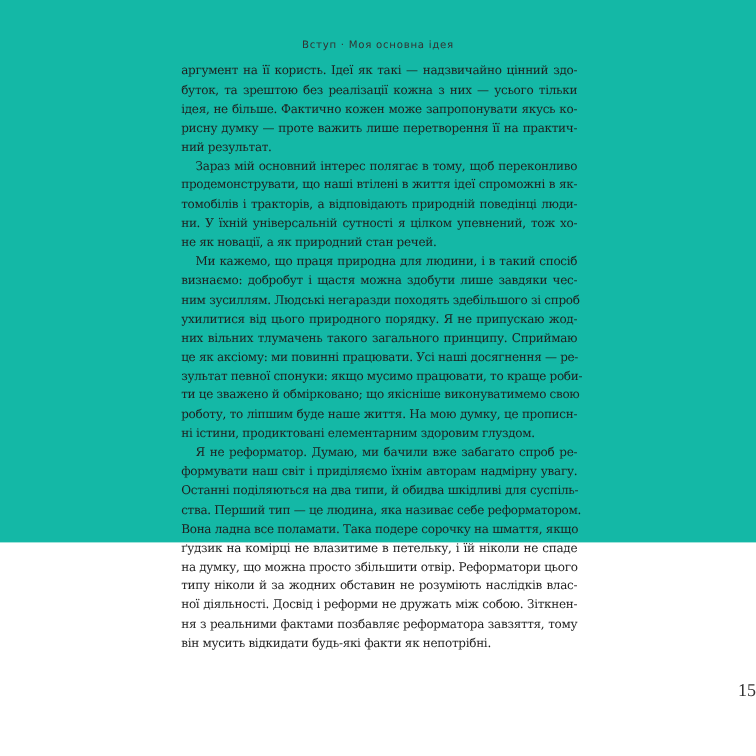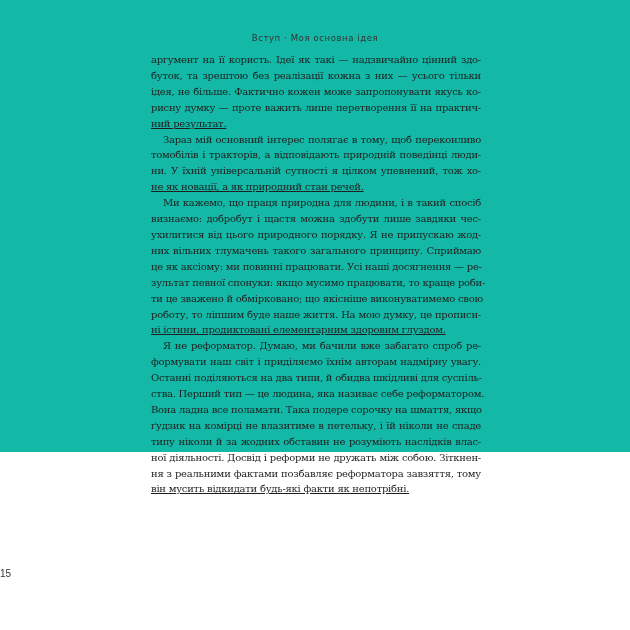--- a/index.html
+++ b/index.html
@@ -9,65 +9,68 @@
       position: absolute; top: 33px; left: 0; width: 630px; text-align: center;
       font-family: "DejaVu Sans", sans-serif; font-size: 8.5px; letter-spacing: 0.6px;
       color: #333333;
     }
     .body-text {
       position: absolute; top: 52px; left: 151px; width: 330px;
       font-family: "DejaVu Serif", serif; font-size: 10px; line-height: 15.9px;
       color: #1f1f1f; letter-spacing: -0.25px;
     }
     .line { white-space: nowrap; display: block; text-align: justify; text-align-last: justify; }
-    .line.last { text-align-last: left; text-decoration: underline; }
+    .line.last { text-align-last: left; }
     .line.indent { padding-left: 12px; }
     .page-number {
-      position: absolute; top: 568px; left: 0; width: 630px; text-align: left;
-      font-family: Liberation Sans, sans-serif; font-size: 10px; color: #333333;
+      position: absolute; top: 568px; left: 0; width: 630px; text-align: right;
+      font-family: Liberation Serif, serif; font-size: 15px; color: #333333;
     }
   </style>
 </head>
 <body>
 
 <div class="page">
   <div class="running-head">Вступ · Моя основна ідея</div>
 
   <div class="body-text" id="body-text">
       <div>
         <span class="line">аргумент на її користь. Ідеї як такі — надзвичайно цінний здо-</span>
         <span class="line">буток, та зрештою без реалізації кожна з них — усього тільки</span>
         <span class="line">ідея, не більше. Фактично кожен може запропонувати якусь ко-</span>
         <span class="line">рисну думку — проте важить лише перетворення її на практич-</span>
         <span class="line last">ний результат.</span>
       </div>
       <div>
         <span class="line indent">Зараз мій основний інтерес полягає в тому, щоб переконливо</span>
+        <span class="line">продемонструвати, що наші втілені в життя ідеї спроможні в як-</span>
         <span class="line">томобілів і тракторів, а відповідають природній поведінці люди-</span>
         <span class="line">ни. У їхній універсальній сутності я цілком упевнений, тож хо-</span>
         <span class="line last">не як новації, а як природний стан речей.</span>
       </div>
       <div>
         <span class="line indent">Ми кажемо, що праця природна для людини, і в такий спосіб</span>
         <span class="line">визнаємо: добробут і щастя можна здобути лише завдяки чес-</span>
+        <span class="line">ним зусиллям. Людські негаразди походять здебільшого зі спроб</span>
         <span class="line">ухилитися від цього природного порядку. Я не припускаю жод-</span>
         <span class="line">них вільних тлумачень такого загального принципу. Сприймаю</span>
         <span class="line">це як аксіому: ми повинні працювати. Усі наші досягнення — ре-</span>
         <span class="line">зультат певної спонуки: якщо мусимо працювати, то краще роби-</span>
         <span class="line">ти це зважено й обмірковано; що якісніше виконуватимемо свою</span>
         <span class="line">роботу, то ліпшим буде наше життя. На мою думку, це прописн-</span>
         <span class="line last">ні істини, продиктовані елементарним здоровим глуздом.</span>
       </div>
       <div>
         <span class="line indent">Я не реформатор. Думаю, ми бачили вже забагато спроб ре-</span>
         <span class="line">формувати наш світ і приділяємо їхнім авторам надмірну увагу.</span>
         <span class="line">Останні поділяються на два типи, й обидва шкідливі для суспіль-</span>
         <span class="line">ства. Перший тип — це людина, яка називає себе реформатором.</span>
         <span class="line">Вона ладна все поламати. Така подере сорочку на шмаття, якщо</span>
         <span class="line">ґудзик на комірці не влазитиме в петельку, і їй ніколи не спаде</span>
+        <span class="line">на думку, що можна просто збільшити отвір. Реформатори цього</span>
         <span class="line">типу ніколи й за жодних обставин не розуміють наслідків влас-</span>
         <span class="line">ної діяльності. Досвід і реформи не дружать між собою. Зіткнен-</span>
         <span class="line">ня з реальними фактами позбавляє реформатора завзяття, тому</span>
         <span class="line last">він мусить відкидати будь-які факти як непотрібні.</span>
       </div>
     </div>
 
   <div class="page-number">15</div>
 </div>
 

